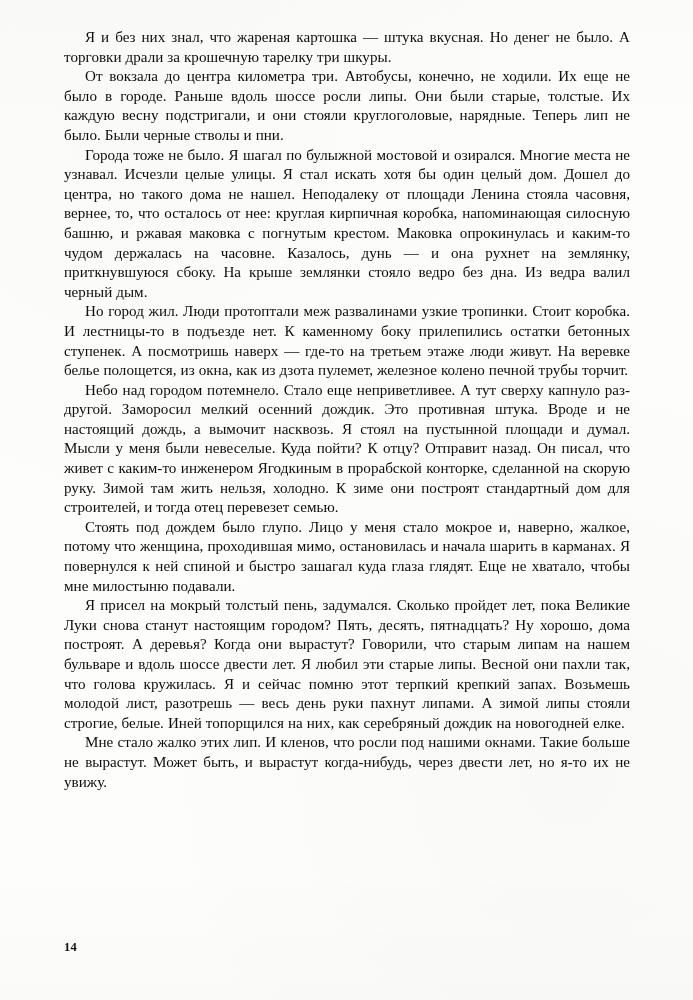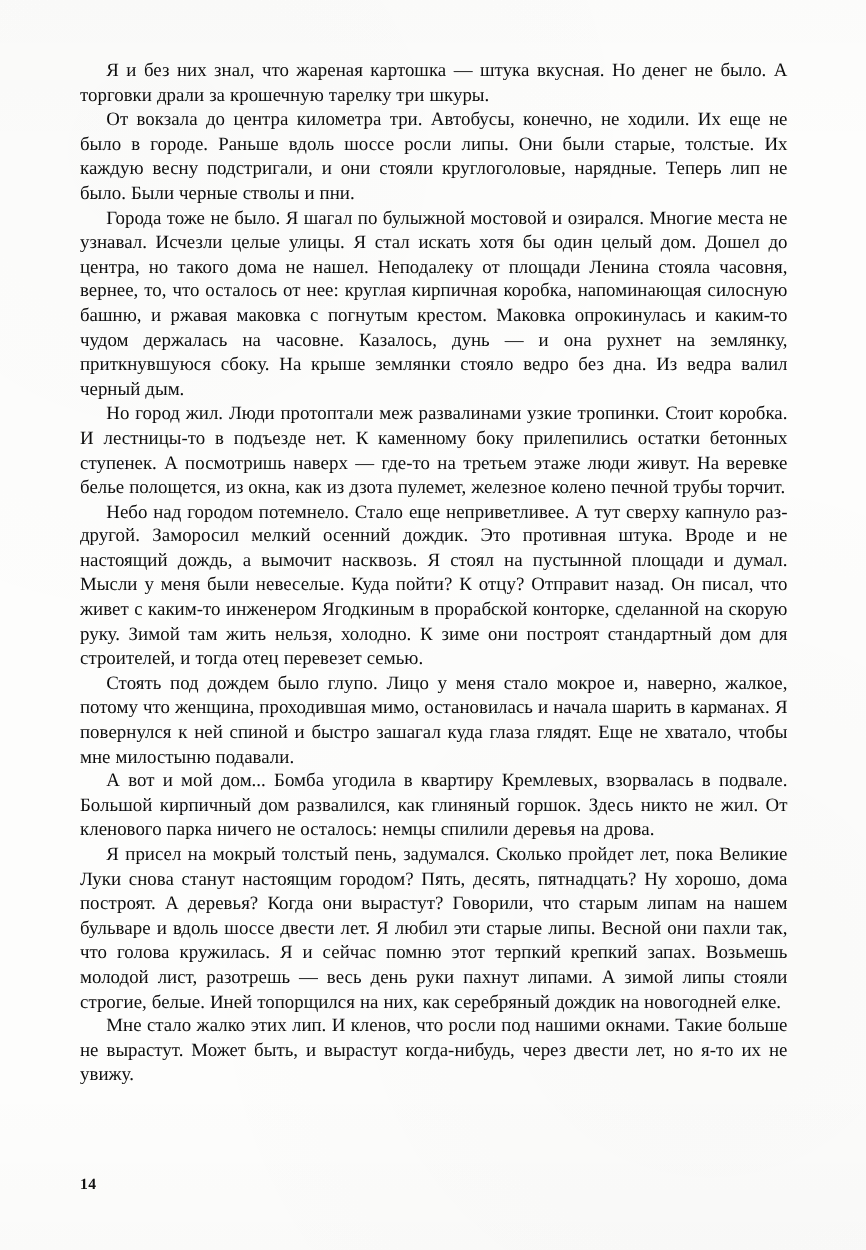--- a/index.html
+++ b/index.html
@@ -25,21 +25,21 @@
     pointer-events: none;
     background:
       radial-gradient(circle at 18% 12%, rgba(0,0,0,0.012) 0%, rgba(0,0,0,0) 42%),
       radial-gradient(circle at 82% 78%, rgba(0,0,0,0.014) 0%, rgba(0,0,0,0) 46%),
       linear-gradient(180deg, rgba(0,0,0,0.008) 0%, rgba(0,0,0,0) 14%, rgba(0,0,0,0) 86%, rgba(0,0,0,0.010) 100%);
   }
 
   .text-block {
     position: absolute;
     left: 64px;
-    top: 48px;
+    top: 28px;
     width: 566px;
   }
 
   .para {
     margin: 0;
     text-indent: 21px;
     text-align: justify;
     text-justify: inter-word;
     font-family: "Liberation Serif", "DejaVu Serif", serif;
     font-size: 15.1px;
@@ -73,20 +73,19 @@
 
   <div class="paper-texture"></div>
 
   <div class="text-block">
     <p class="para">Я и без них знал, что жареная картошка — штука вкусная. Но денег не было. А торговки драли за крошечную тарелку три шкуры.</p>
     <p class="para">От вокзала до центра километра три. Автобусы, конечно, не ходили. Их еще не было в городе. Раньше вдоль шоссе росли липы. Они были старые, толстые. Их каждую весну подстригали, и они стояли круглоголовые, нарядные. Теперь лип не было. Были черные стволы и пни.</p>
     <p class="para">Города тоже не было. Я шагал по булыжной мостовой и озирался. Многие места не узнавал. Исчезли целые улицы. Я стал искать хотя бы один целый дом. Дошел до центра, но такого дома не нашел. Неподалеку от площади Ленина стояла часовня, вернее, то, что осталось от нее: круглая кирпичная коробка, напоминающая силосную башню, и ржавая маковка с погнутым крестом. Маковка опрокинулась и каким-то чудом держалась на часовне. Казалось, дунь — и она рухнет на землянку, приткнувшуюся сбоку. На крыше землянки стояло ведро без дна. Из ведра валил черный дым.</p>
     <p class="para">Но город жил. Люди протоптали меж развалинами узкие тропинки. Стоит коробка. И лестницы-то в подъезде нет. К каменному боку прилепились остатки бетонных ступенек. А посмотришь наверх — где-то на третьем этаже люди живут. На веревке белье полощется, из окна, как из дзота пулемет, железное колено печной трубы торчит.</p>
     <p class="para">Небо над городом потемнело. Стало еще неприветливее. А тут сверху капнуло раз-другой. Заморосил мелкий осенний дождик. Это противная штука. Вроде и не настоящий дождь, а вымочит насквозь. Я стоял на пустынной площади и думал. Мысли у меня были невеселые. Куда пойти? К отцу? Отправит назад. Он писал, что живет с каким-то инженером Ягодкиным в прорабской конторке, сделанной на скорую руку. Зимой там жить нельзя, холодно. К зиме они построят стандартный дом для строителей, и тогда отец перевезет семью.</p>
     <p class="para">Стоять под дождем было глупо. Лицо у меня стало мокрое и, наверно, жалкое, потому что женщина, проходившая мимо, остановилась и начала шарить в карманах. Я повернулся к ней спиной и быстро зашагал куда глаза глядят. Еще не хватало, чтобы мне милостыню подавали.</p>
-    <p class="para">А вот и мой дом... Бомба угодила в квартиру Кремлевых, взорвалась в подвале. Большой кирпичный дом развалился, как глиняный горшок. Здесь никто не жил. От кленового парка ничего не осталось: немцы спилили деревья на дрова.</p>
     <p class="para">Я присел на мокрый толстый пень, задумался. Сколько пройдет лет, пока Великие Луки снова станут настоящим городом? Пять, десять, пятнадцать? Ну хорошо, дома построят. А деревья? Когда они вырастут? Говорили, что старым липам на нашем бульваре и вдоль шоссе двести лет. Я любил эти старые липы. Весной они пахли так, что голова кружилась. Я и сейчас помню этот терпкий крепкий запах. Возьмешь молодой лист, разотрешь — весь день руки пахнут липами. А зимой липы стояли строгие, белые. Иней топорщился на них, как серебряный дождик на новогодней елке.</p>
     <p class="para">Мне стало жалко этих лип. И кленов, что росли под нашими окнами. Такие больше не вырастут. Может быть, и вырастут когда-нибудь, через двести лет, но я-то их не увижу.</p>
   </div>
 
   <div class="page-number">14</div>
 
 </div>
 
 </body></html>

